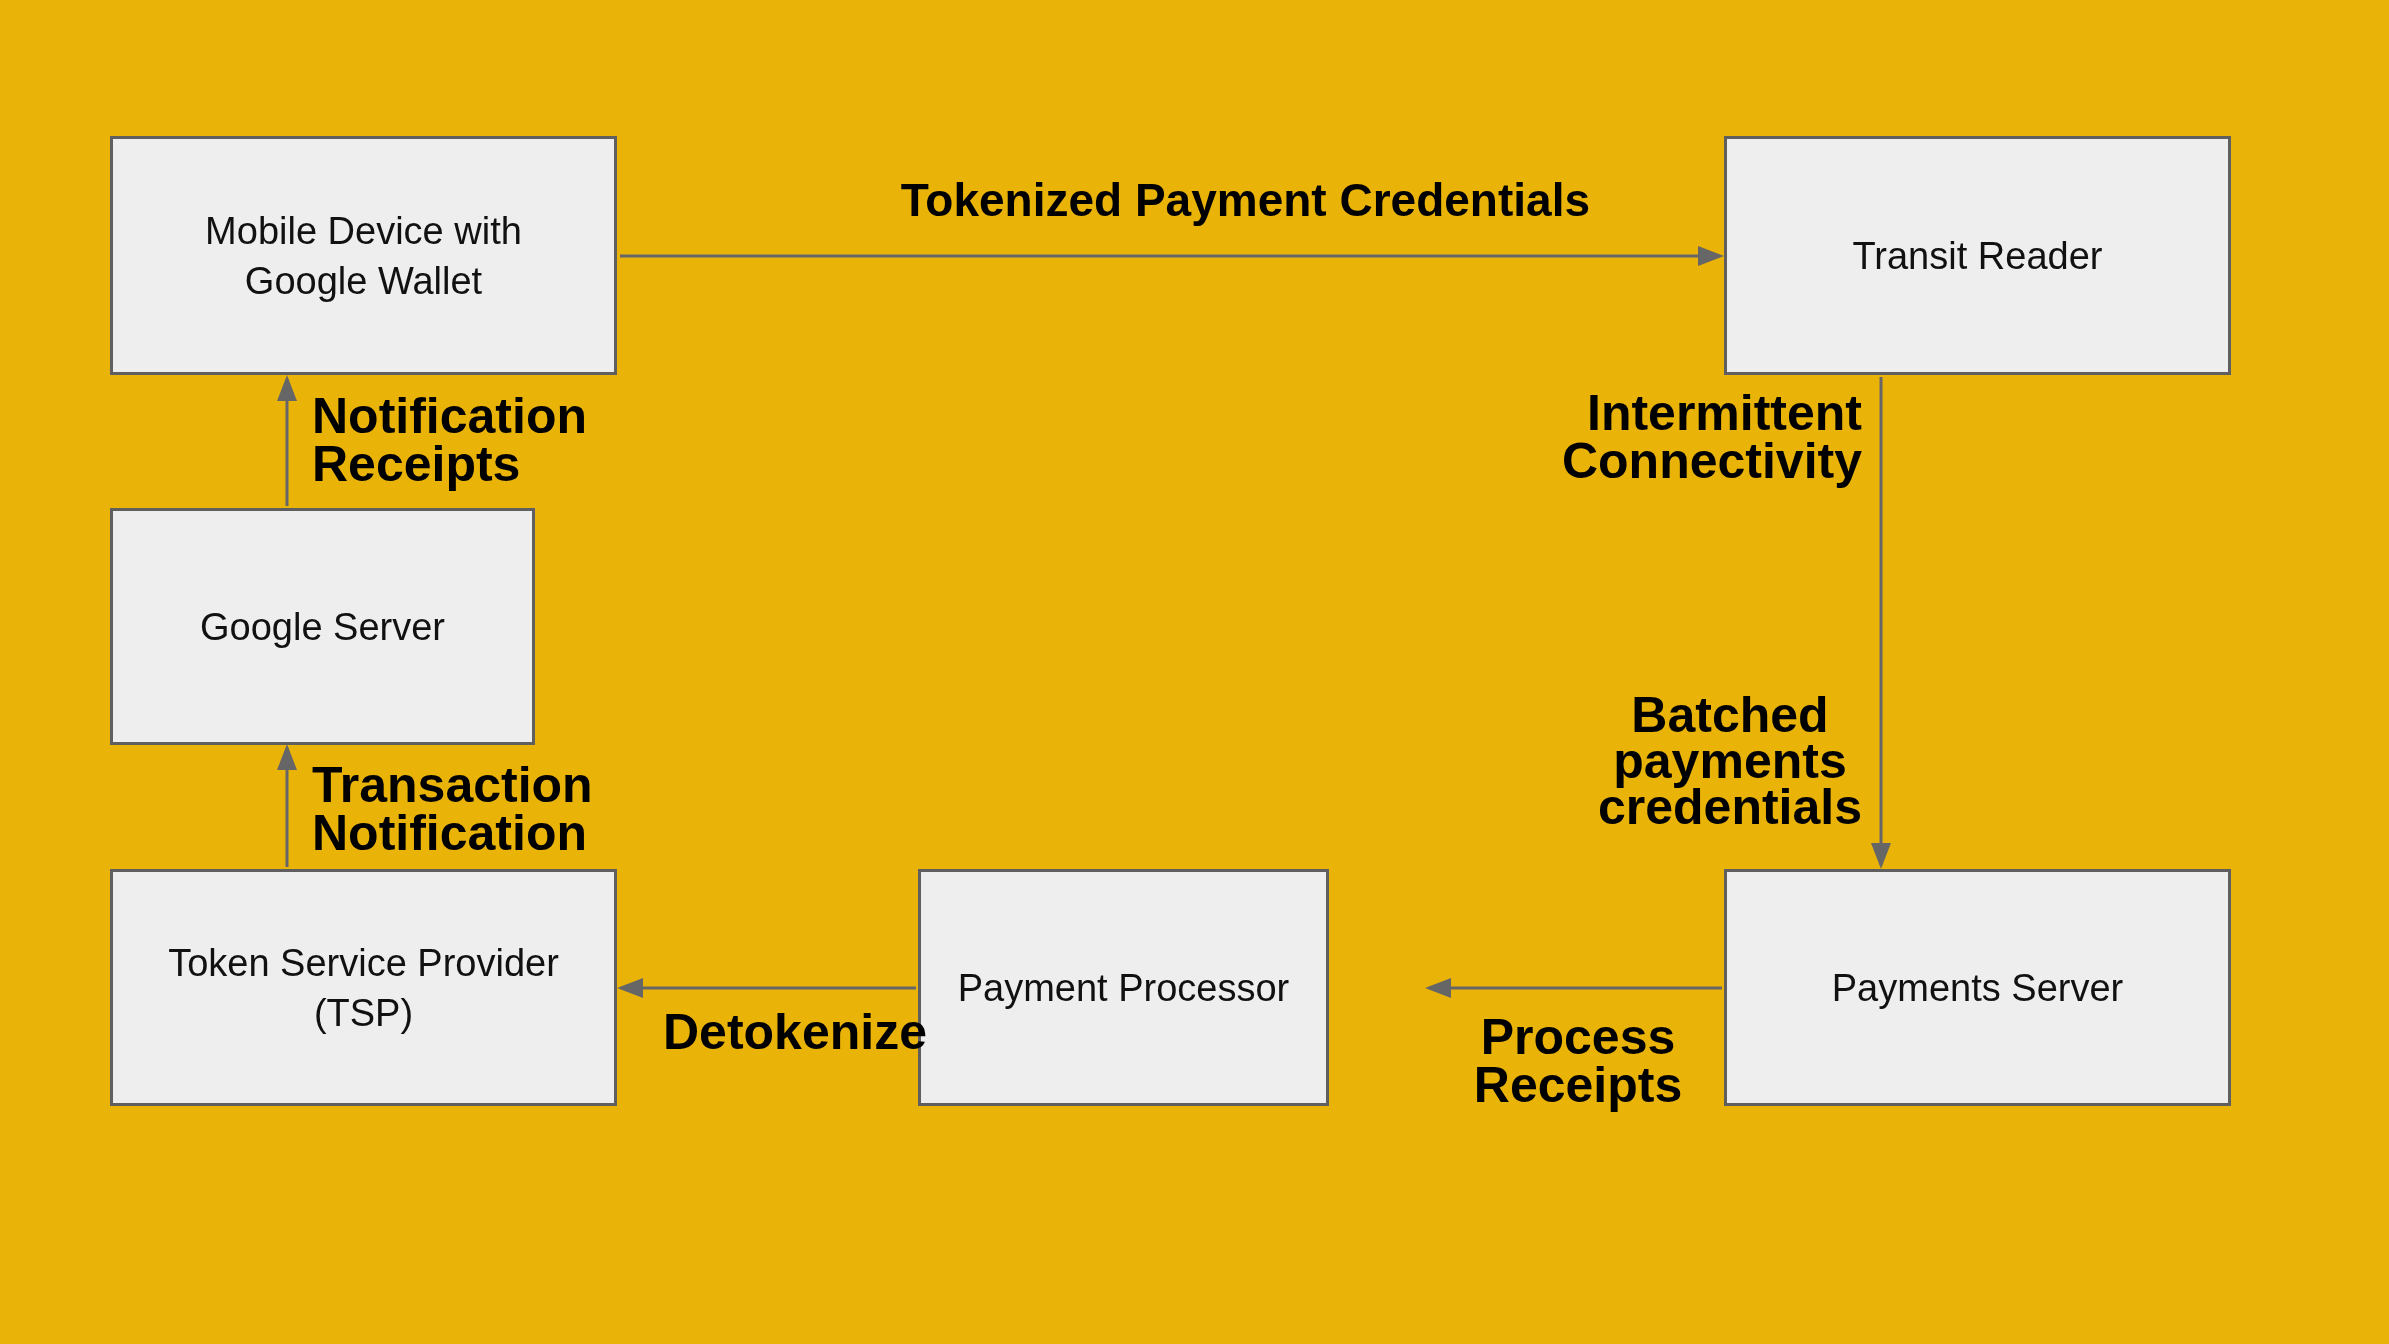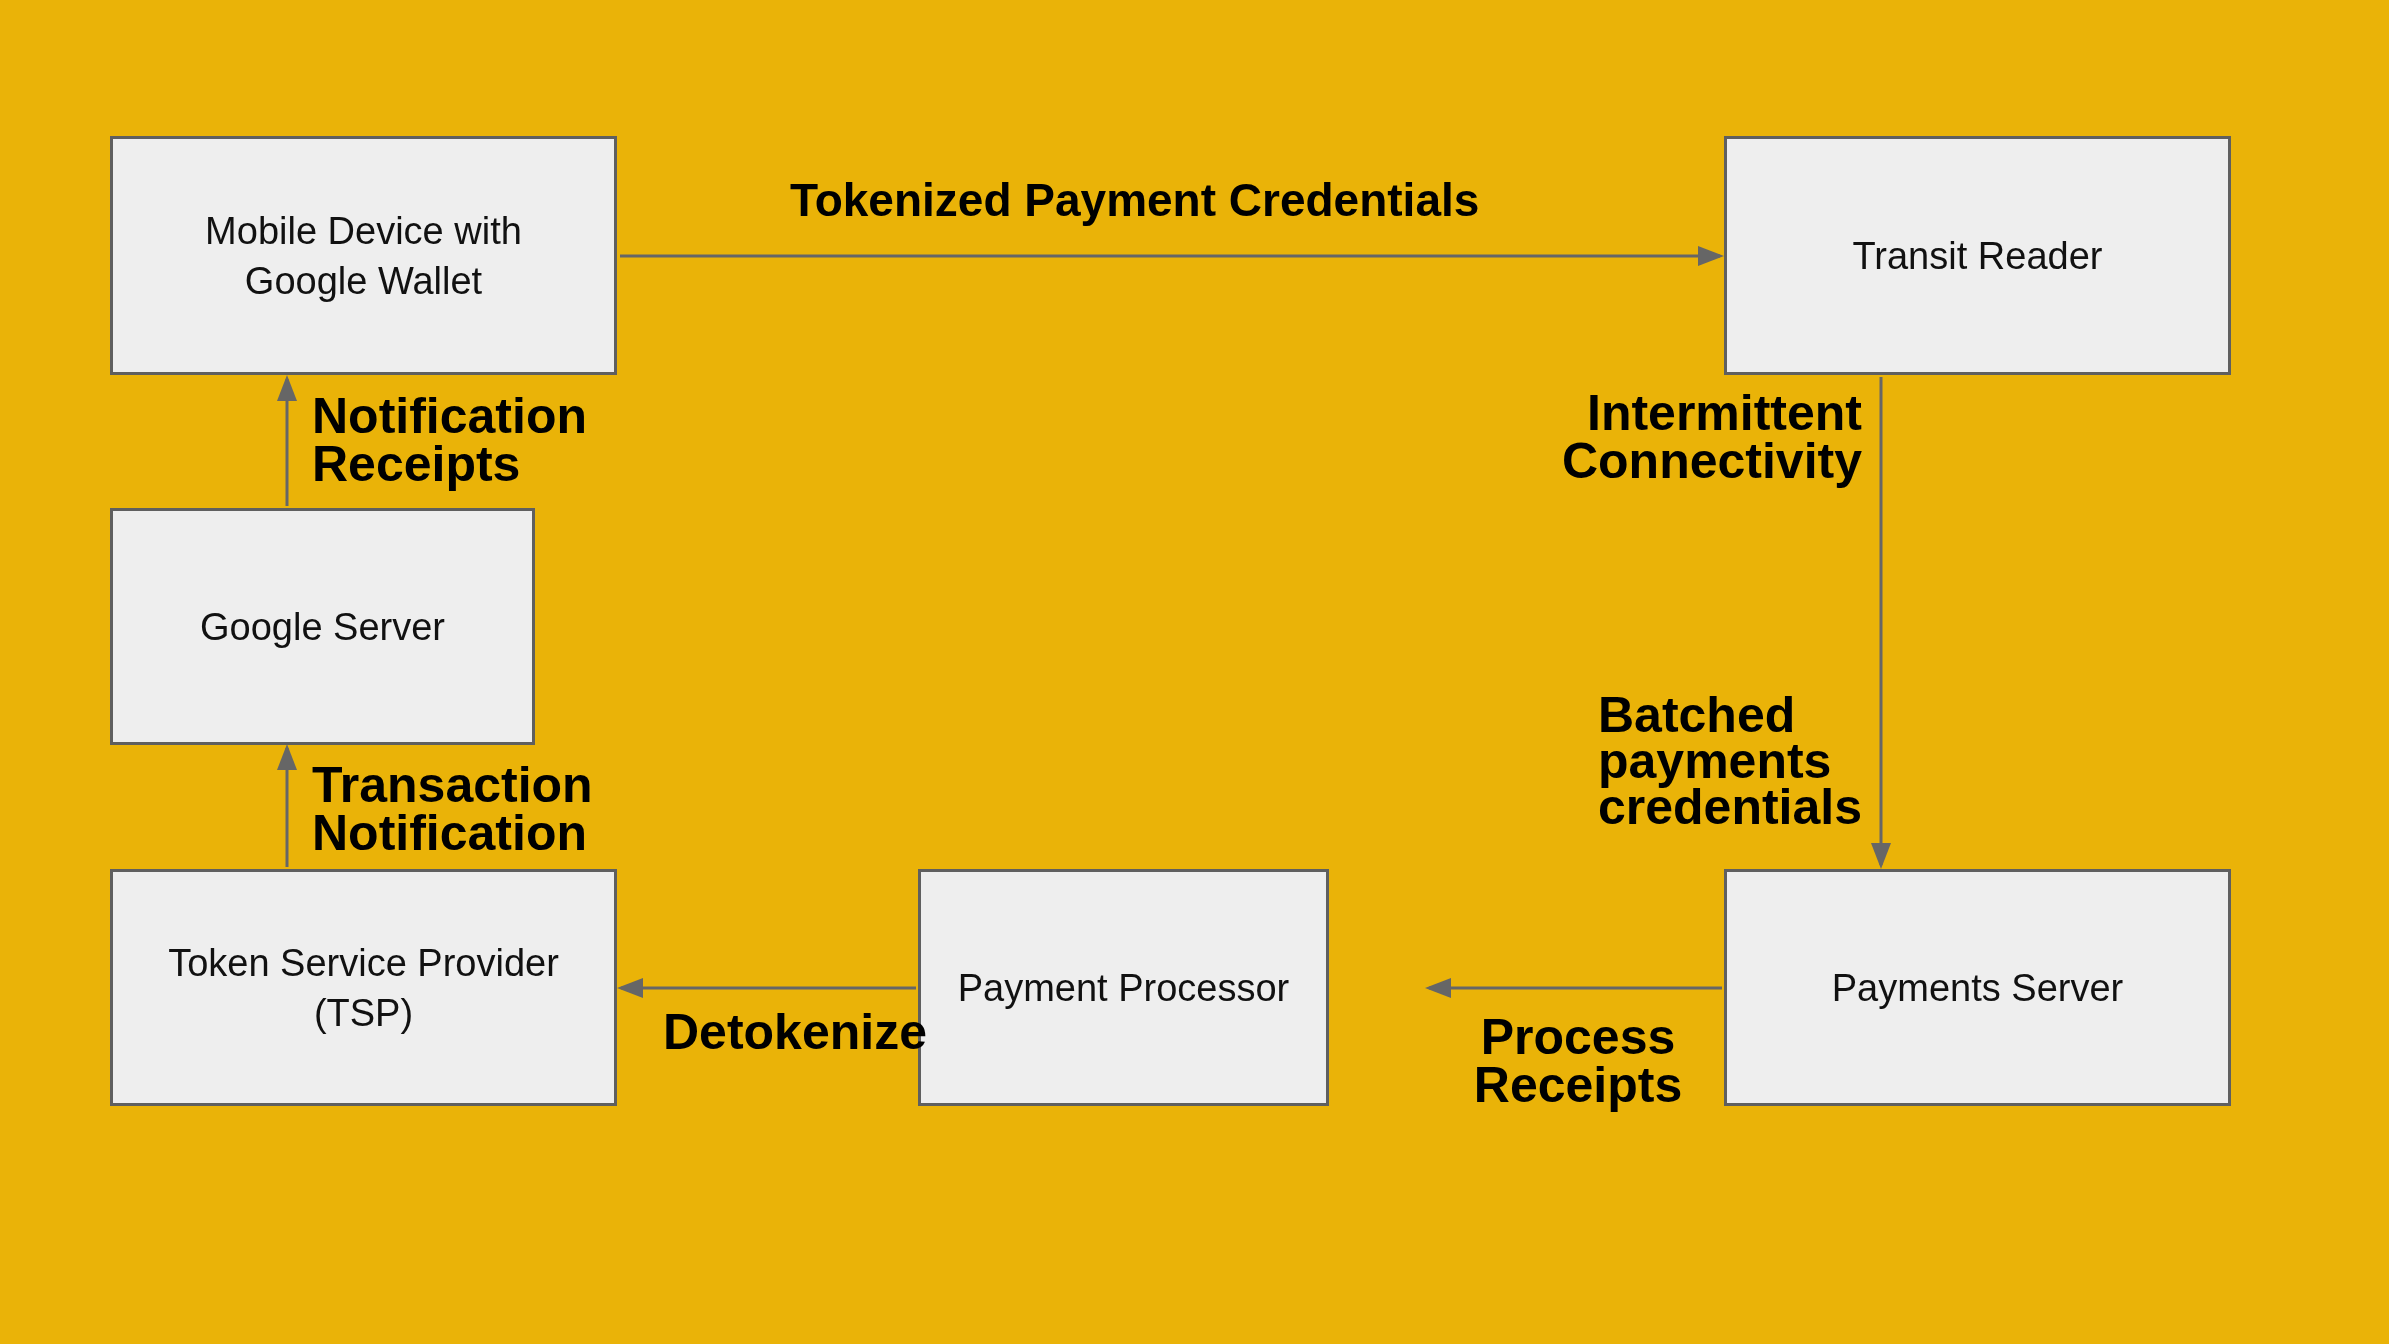--- a/index.html
+++ b/index.html
@@ -40,26 +40,26 @@
   .edge-label {
     position: absolute;
     font-weight: bold;
     color: #000000;
     font-size: 50px;
     line-height: 48px;
     white-space: pre-line;
   }
   #label-tokenized {
     left: 790px; top: 176px; width: 800px;
-    text-align: left;
+    text-align: right;
     font-size: 46px;
   }
   #label-receipts      { left: 312px;  top: 392px; text-align: left; }
   #label-intermittent  { right: 527px; top: 389px; text-align: right; }
-  #label-batched       { right: 527px; top: 692px; text-align: left; line-height: 46px; }
+  #label-batched       { right: 527px; top: 692px; text-align: center; line-height: 46px; }
   #label-transaction   { left: 312px;  top: 761px; text-align: left; }
   #label-detokenize    { left: 663px;  top: 1008px; text-align: right; }
   #label-process       { left: 1428px; top: 1013px; width: 300px; text-align: center; }
 
   #connectors {
     position: absolute;
     left: 0; top: 0;
     width: 2389px;
     height: 1344px;
   }

